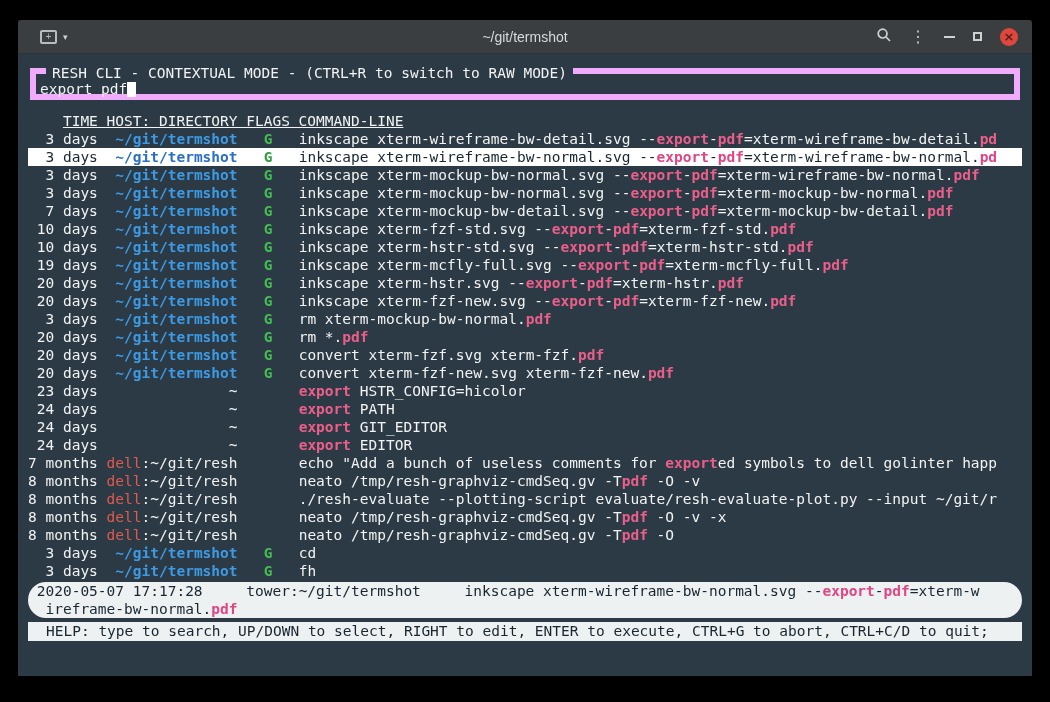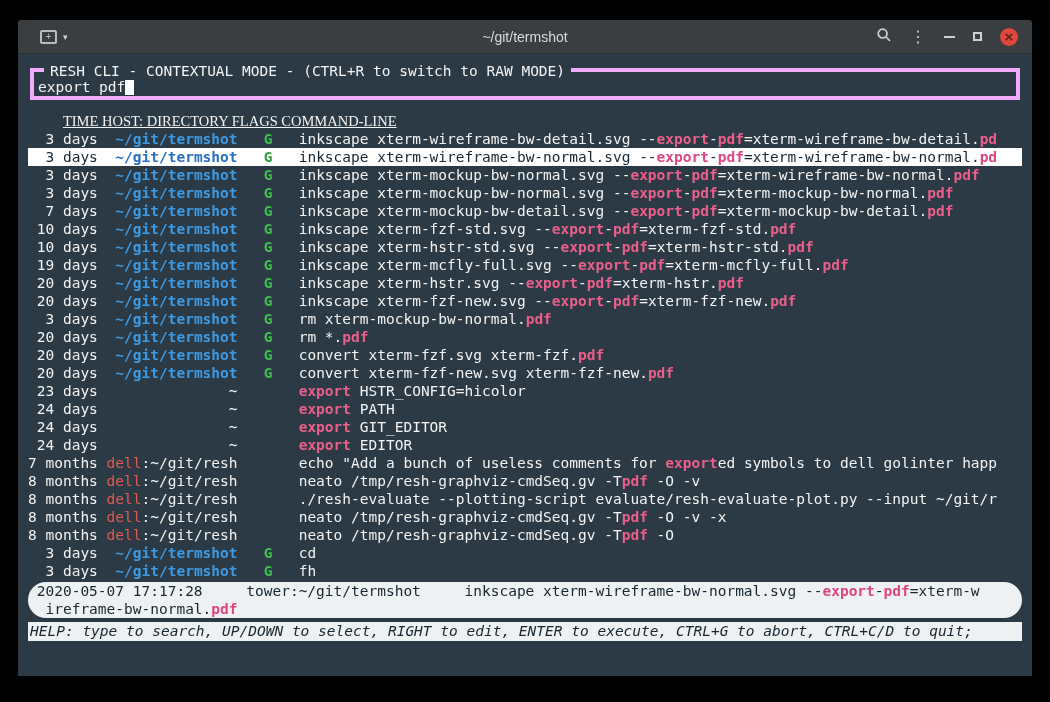--- a/index.html
+++ b/index.html
@@ -40,35 +40,35 @@
 
   
   .terminal{
     position:absolute;top:34px;left:0;right:0;bottom:0;
     background:var(--terminal_bg,#2c3a45);color:var(--fg,#f2f3f2);
     font-size:14.5px;line-height:18px;
     padding:6px 10px 0 10px;box-sizing:border-box;overflow:hidden;
   }
 
   .search-box{
-    position:relative;border:4px solid #f0abfc;height:32px;
+    position:relative;border:6px solid #f0abfc;height:32px;
     margin:8px 2px 0 2px;box-sizing:border-box;
   }
   .legend{
     position:absolute;top:-10px;left:10px;background:var(--terminal_bg,#2c3a45);
     padding:0 6px;white-space:pre;
   }
   .query-line{padding:6px 0 0 4px;white-space:pre;}
   .cursor{
     display:inline-block;width:9px;height:15px;background:#ffffff;
     vertical-align:text-bottom;
   }
 
   .hist-header{margin-top:12px;white-space:pre;}
-  .hist-header .ul{text-decoration:underline;font-family:Liberation Serif, serif;}
+  .hist-header .ul{text-decoration:underline;}
 
   .rows{margin-top:0;}
   .row{white-space:pre;height:18px;overflow:hidden;}
   .row .m{color:var(--match_pink,#ec5f8b);font-weight:bold;}
   .row .hs-d{color:var(--dir_blue,#3d9ae4);font-weight:bold;}
   .row .hs-h{color:var(--host_red,#e05a50);}
   .row .hs-p{color:inherit;}
   .row .flag{color:var(--flag_green,#43bd51);font-weight:bold;}
   .row.selected{background:var(--selected_bg,#ffffff);color:var(--selected_fg,#182631);}
   .row.selected .hs-d{color:#2b6fc4;}
@@ -76,21 +76,21 @@
   .row.selected .m{color:#df4584;}
 
   .detail{
     margin-top:2px;background:var(--light_bg,#eef1f1);color:var(--light_fg,#182631);border-radius:18px;
   }
   .detail div{white-space:pre;height:18px;overflow:hidden;}
   .detail .m{color:#df4584;font-weight:bold;}
 
   .helpline{
     margin-top:4px;background:var(--light_bg,#eef1f1);color:var(--light_fg,#182631);
-    height:19px;line-height:19px;white-space:pre;padding-left:2px;overflow:hidden;font-style:italic;
+    height:19px;line-height:19px;white-space:pre;padding-left:18px;overflow:hidden;
   }
 </style>
 </head>
 <body>
 
 <div class="window">
 
   <div class="titlebar">
     <div class="tb-left">
       <button class="tb-btn">

